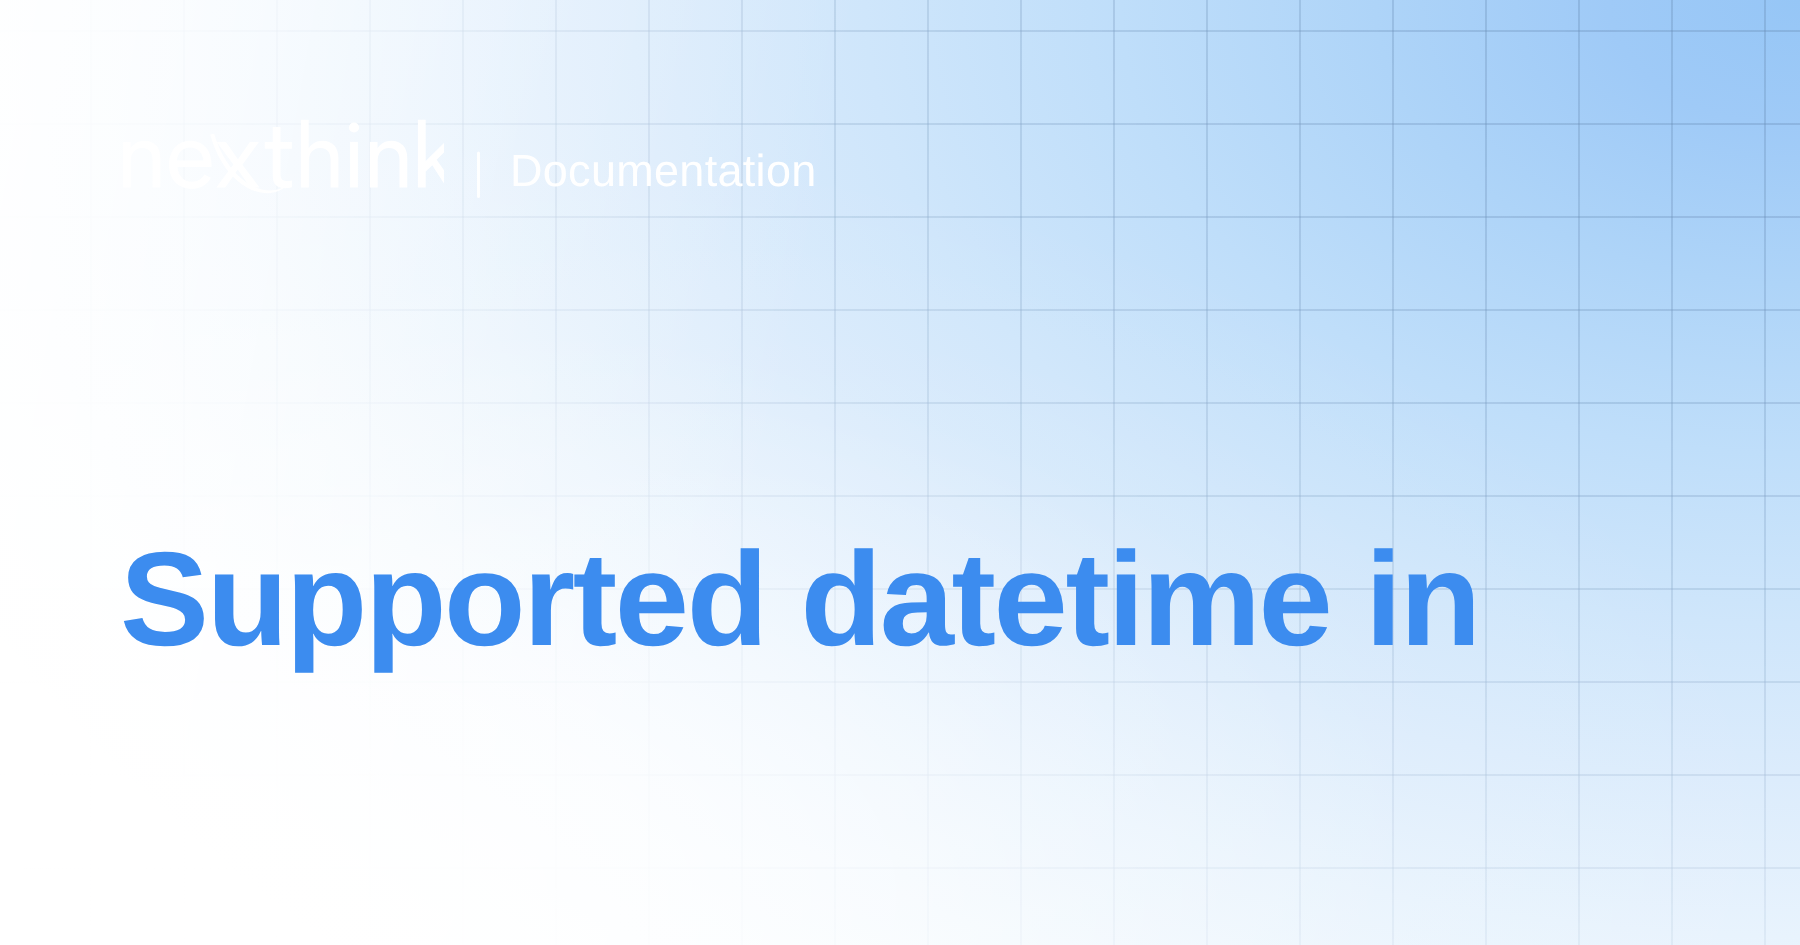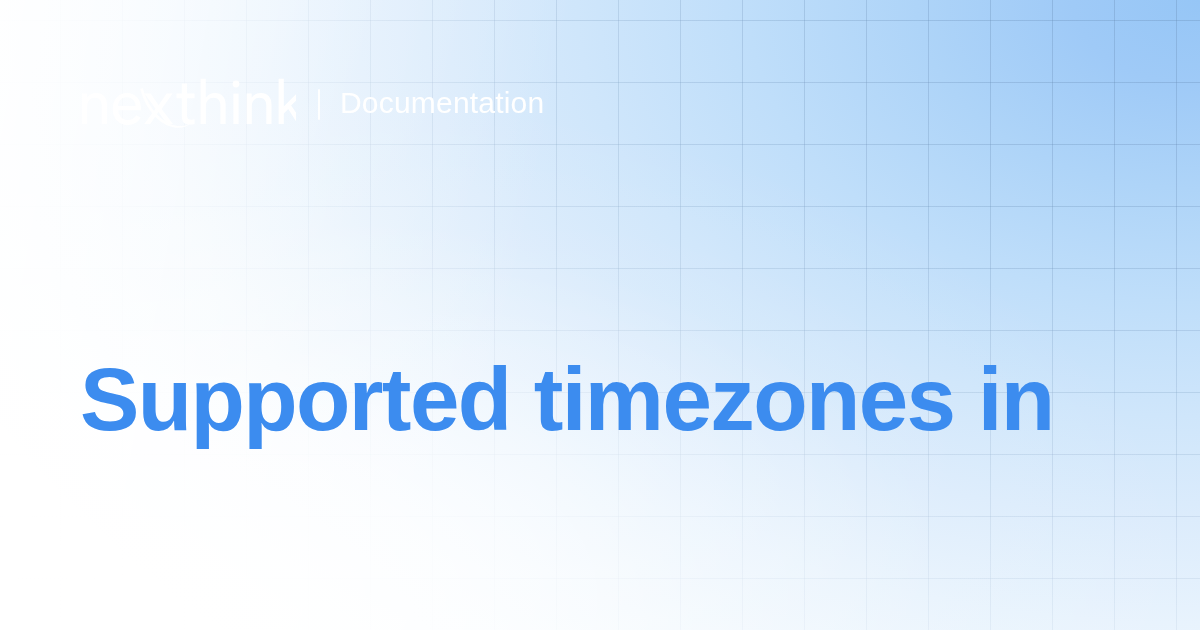--- a/index.html
+++ b/index.html
@@ -96,21 +96,21 @@
       rgba(255,255,255,0.00) 44%);
   }
 
   
 
   .brand {
     position: absolute;
     left: 80px;
     top: 76px;
     display: flex;
-    align-items: center;
+    align-items: flex-end;
     height: 56px;
   }
 
   .brand-logo {
     display: block;
     width: 216px;
     height: 54px;
   }
 
   .brand-divider {
@@ -188,16 +188,16 @@
         <path d="M62.8 11.2c3.6 12.3 9.8 22.9 18.6 30.2 5.9 4.9 12.3 7.6 18.7 7.6 4.4 0 8.3-1.2 11.4-3.6-3.4 3.5-7.9 5.4-13.1 5.4-6.9 0-14-2.9-20.2-8.3C69.4 35 63.6 24 60.1 11.7l2.7-.5z" fill="#ffffff" opacity="0.95"></path>
       </svg>
     </span>
 
     <span class="brand-divider"></span>
 
     <span class="brand-label">Documentation</span>
   </div>
 
   <div class="headline">
-    <span class="headline-line">Supported timezones in</span>
+    <span class="headline-line">Supported datetime in</span>
   </div>
 
 </div>
 
 </body></html>

